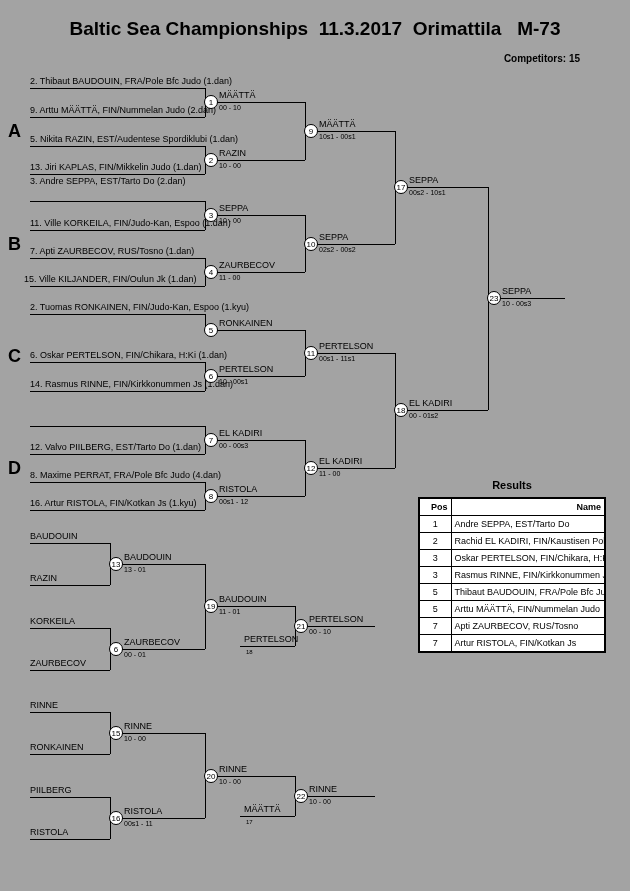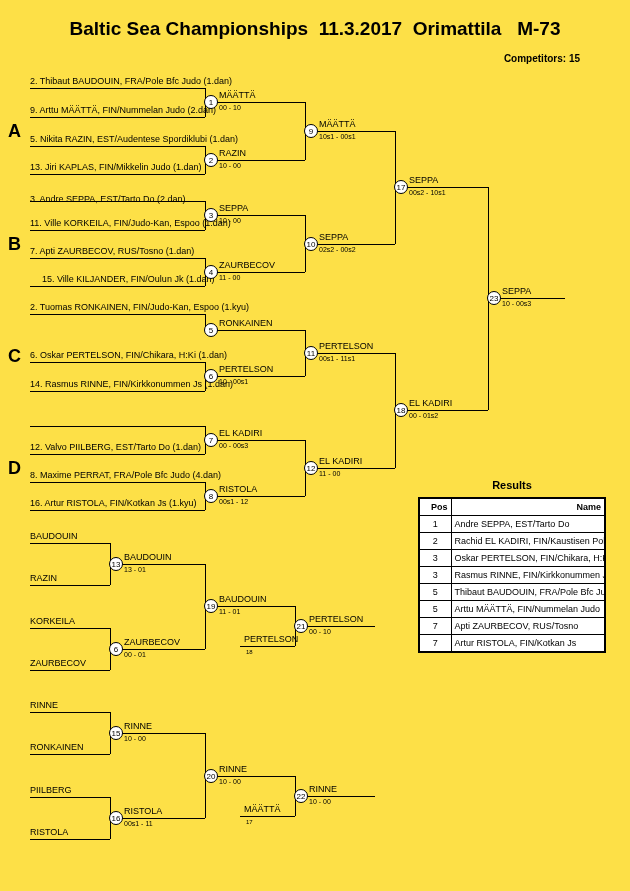--- a/index.html
+++ b/index.html
@@ -1,17 +1,17 @@
 <!DOCTYPE html>
 <html><head>
 <meta charset="utf-8">
 <style>
   html,body { margin:0; padding:0; background:#fff; }
   body { font-family:"Liberation Sans", sans-serif; color:#000; }
-  .sheet { position:relative; width:630px; height:891px; background:#fde047; overflow:hidden; }
+  .sheet { position:relative; width:630px; height:891px; background:#a3a3a3; overflow:hidden; }
   .title { position:absolute; top:18px; left:0; width:100%; text-align:center;
            font-size:19px; font-weight:bold; white-space:pre; }
   .competitors { position:absolute; top:53px; right:50px; font-size:10px; font-weight:bold; }
   .pool { position:absolute; font-size:18px; font-weight:bold; }
   .slot { position:absolute; font-size:9px; white-space:nowrap; }
   .winner { position:absolute; font-size:9px; white-space:nowrap; }
   .score { position:absolute; font-size:7px; white-space:nowrap; color:#000; }
   .from { position:absolute; font-size:6px; white-space:nowrap; }
   .circle { position:absolute; box-sizing:border-box; width:14px; height:14px;
             border:1px solid #000; border-radius:50%; background:#fff; z-index:2;
@@ -125,24 +125,24 @@
         <line x1="295" y1="776" x2="295" y2="816"></line>
       <line x1="295" y1="626" x2="375" y2="626"></line>
         <line x1="295" y1="796" x2="375" y2="796"></line>
     </g>
   </svg>
 
   <div class="slot" style="left:30px;top:76px">2. Thibaut BAUDOUIN, FRA/Pole Bfc Judo (1.dan)</div>
   <div class="slot" style="left:30px;top:105px">9. Arttu MÄÄTTÄ, FIN/Nummelan Judo (2.dan)</div>
   <div class="slot" style="left:30px;top:134px">5. Nikita RAZIN, EST/Audentese Spordiklubi (1.dan)</div>
   <div class="slot" style="left:30px;top:162px">13. Jiri KAPLAS, FIN/Mikkelin Judo (1.dan)</div>
-  <div class="slot" style="left:30px;top:194px">3. Andre SEPPA, EST/Tarto Do (2.dan)</div>
+  <div class="slot" style="left:30px;top:176px">3. Andre SEPPA, EST/Tarto Do (2.dan)</div>
   <div class="slot" style="left:30px;top:218px">11. Ville KORKEILA, FIN/Judo-Kan, Espoo (1.dan)</div>
   <div class="slot" style="left:30px;top:246px">7. Apti ZAURBECOV, RUS/Tosno (1.dan)</div>
-  <div class="slot" style="left:42px;top:274px">15. Ville KILJANDER, FIN/Oulun Jk (1.dan)</div>
+  <div class="slot" style="left:24px;top:274px">15. Ville KILJANDER, FIN/Oulun Jk (1.dan)</div>
   <div class="slot" style="left:30px;top:302px">2. Tuomas RONKAINEN, FIN/Judo-Kan, Espoo (1.kyu)</div>
   <div class="slot" style="left:30px;top:350px">6. Oskar PERTELSON, FIN/Chikara, H:Ki (1.dan)</div>
   <div class="slot" style="left:30px;top:379px">14. Rasmus RINNE, FIN/Kirkkonummen Js (1.dan)</div>
   <div class="slot" style="left:30px;top:442px">12. Valvo PIILBERG, EST/Tarto Do (1.dan)</div>
   <div class="slot" style="left:30px;top:470px">8. Maxime PERRAT, FRA/Pole Bfc Judo (4.dan)</div>
   <div class="slot" style="left:30px;top:498px">16. Artur RISTOLA, FIN/Kotkan Js (1.kyu)</div>
 
   <div class="circle" style="left:204px;top:95px">1</div>
   <div class="winner" style="left:219px;top:90px">MÄÄTTÄ</div>
   <div class="score" style="left:219px;top:104px">00 - 10</div>

